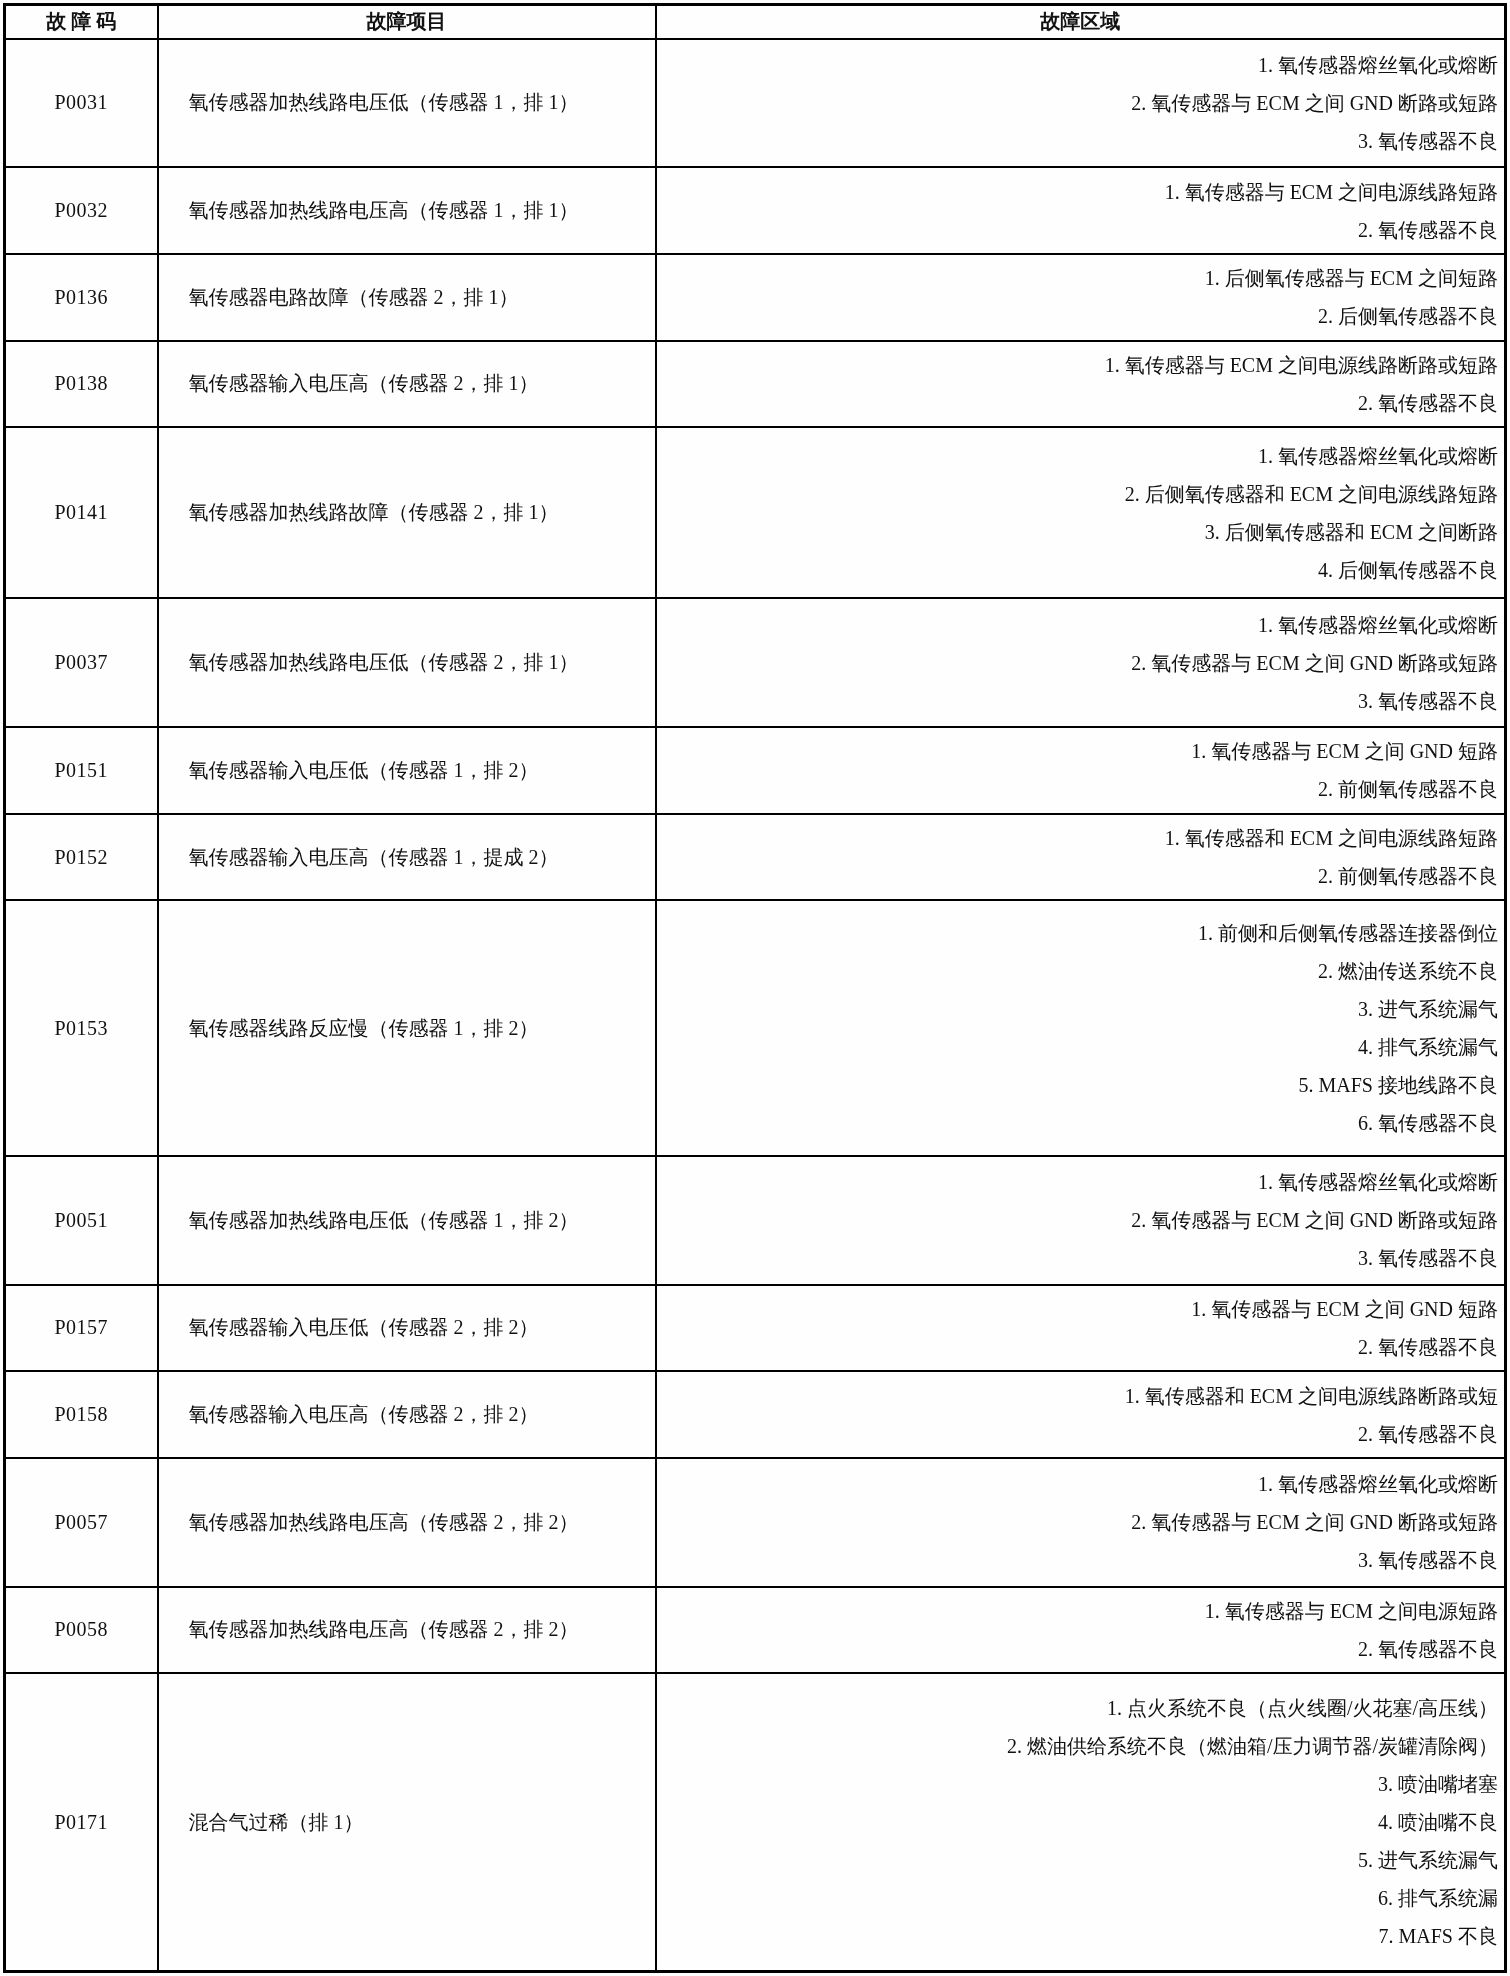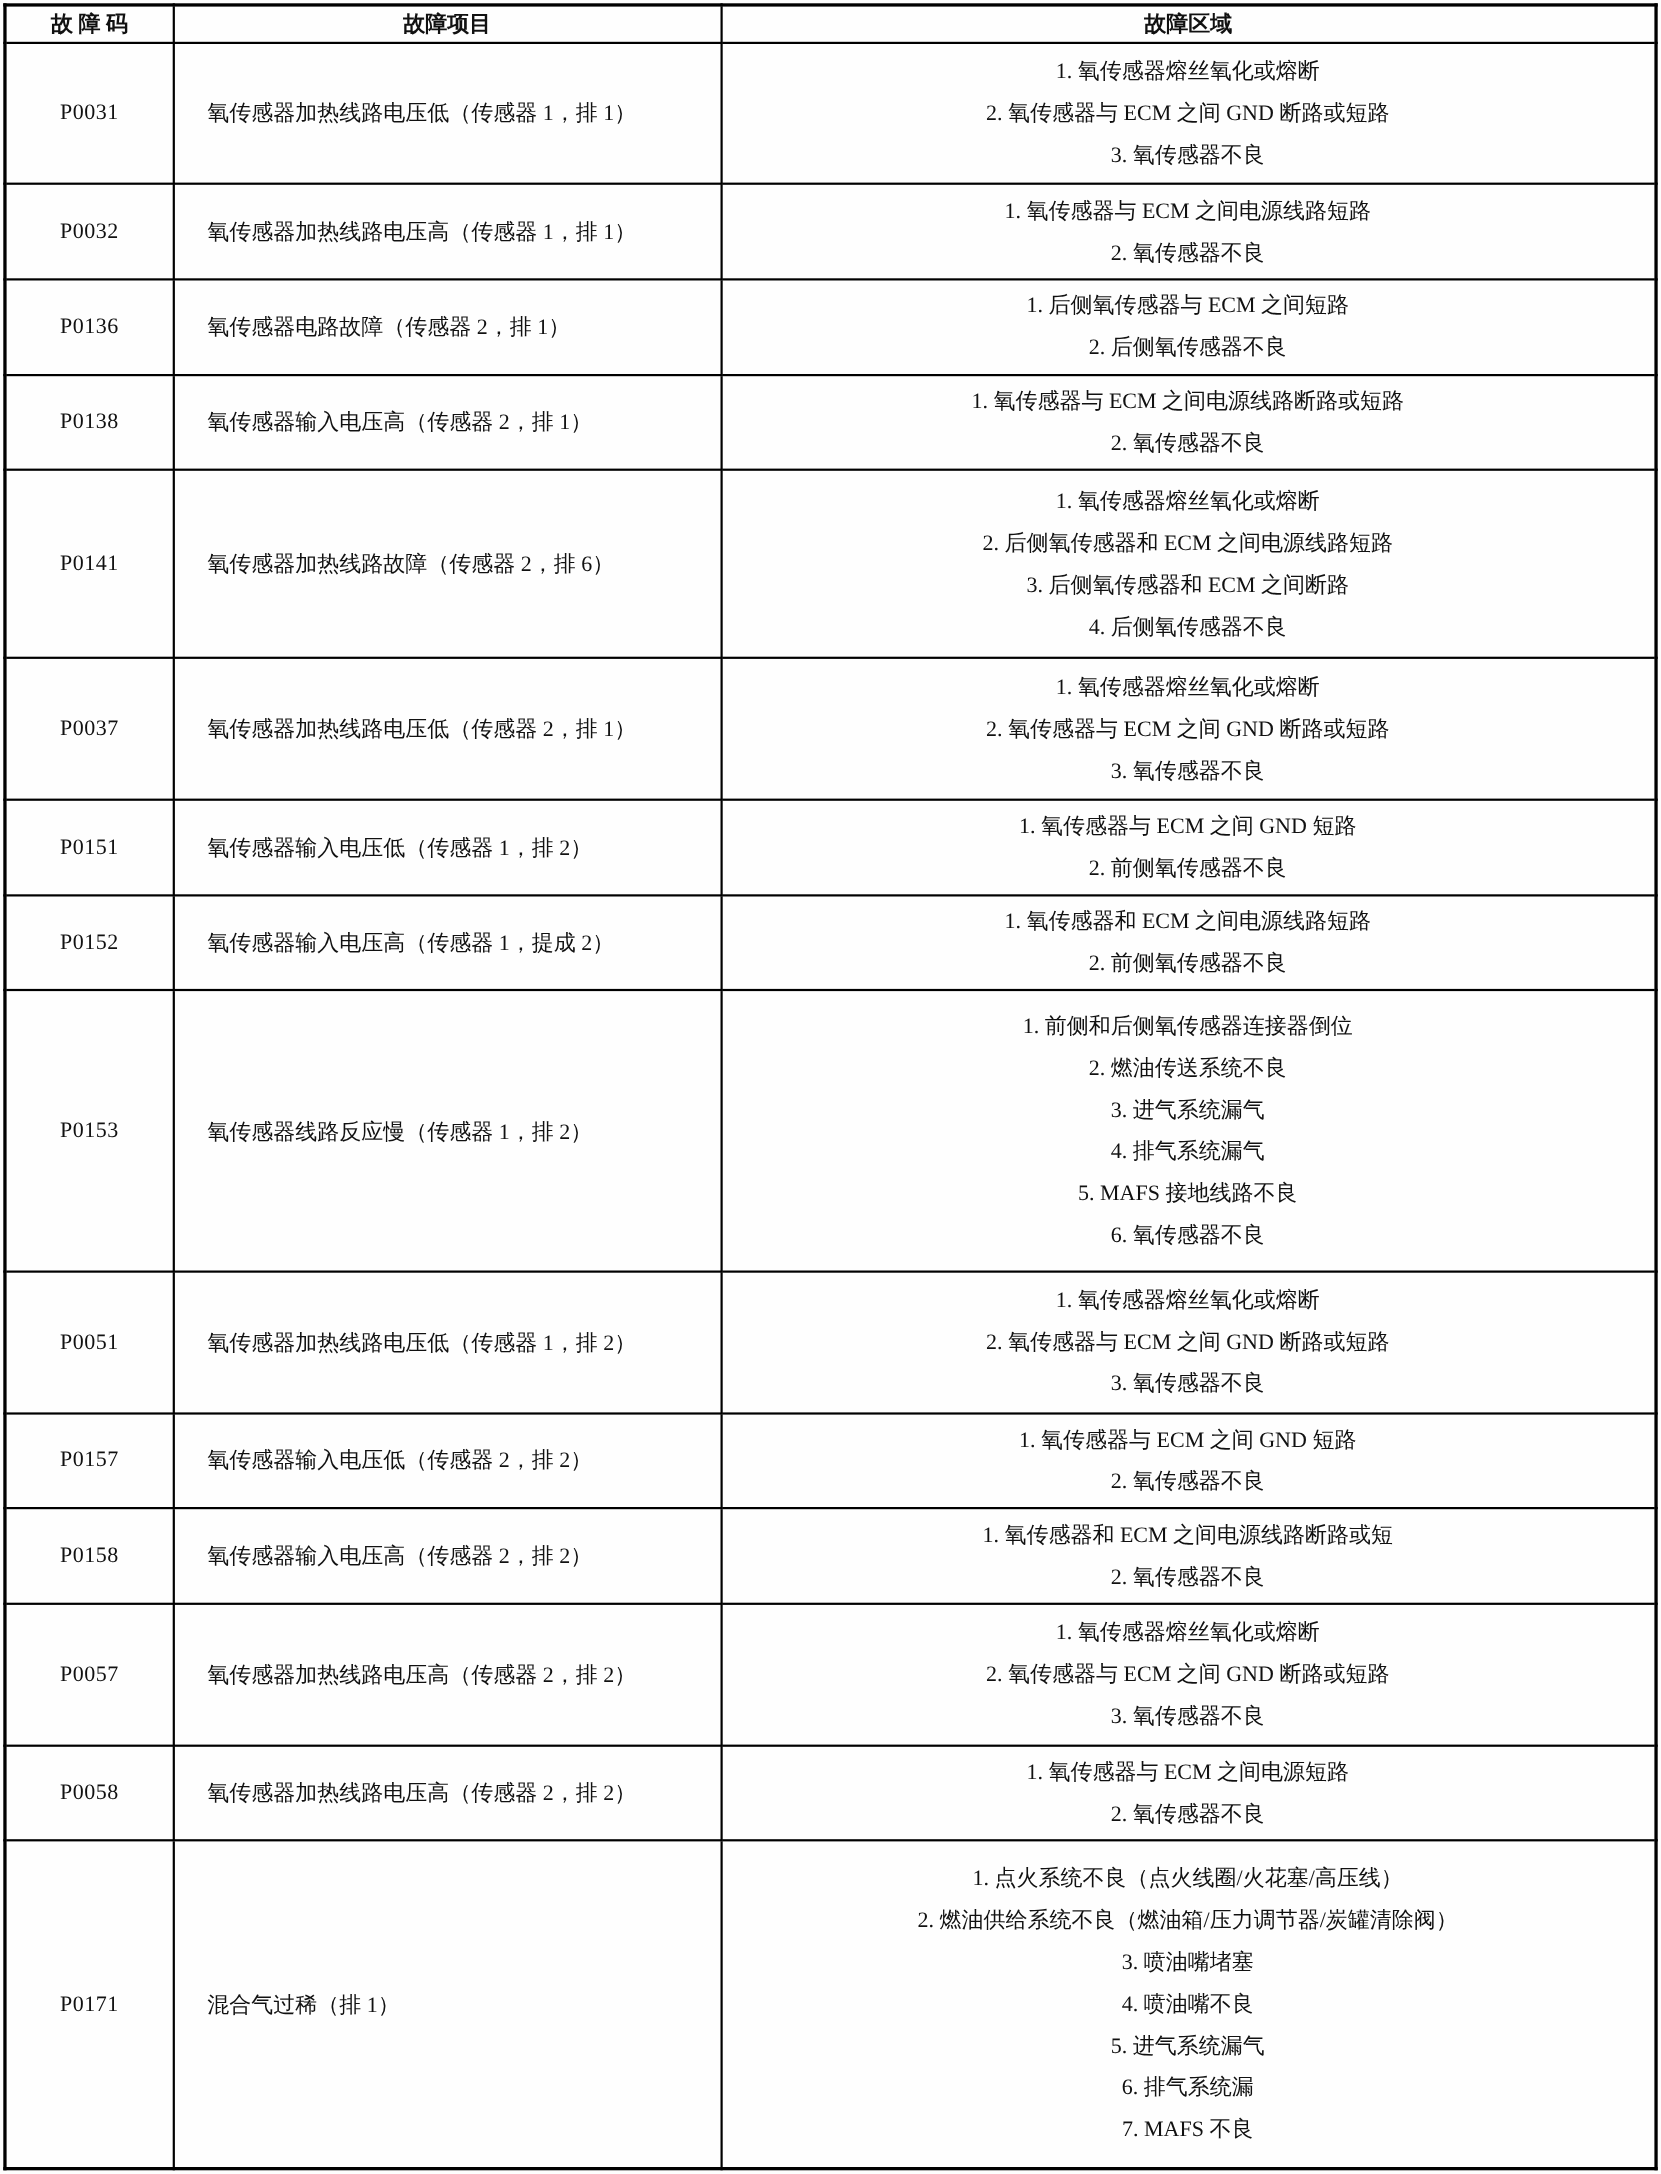--- a/index.html
+++ b/index.html
@@ -45,22 +45,22 @@
   td.code-cell {
     text-align: center;
     font-family: "Liberation Serif", "DejaVu Serif", serif;
     letter-spacing: 0.5px;
   }
   td.item-cell {
     text-align: left;
     padding: 0 8px 0 30px;
   }
   td.areas-cell {
-    text-align: center;
-    padding: 0 18px 0 17px;
+    text-align: right;
+    padding: 0 6px 0 17px;
   }
   ul.area-list {
     list-style: none;
     margin: 0;
     padding: 0;
   }
   ul.area-list li {
     line-height: 38px;
     height: 38px;
     white-space: nowrap;
@@ -126,21 +126,21 @@
     <td class="areas-cell">
       <ul class="area-list">
               <li>1. 氧传感器与 ECM 之间电源线路断路或短路</li>
               <li>2. 氧传感器不良</li>
             </ul>
     </td>
   </tr>
 
   <tr>
     <td class="code-cell">P0141</td>
-    <td class="item-cell">氧传感器加热线路故障（传感器 2，排 6）</td>
+    <td class="item-cell">氧传感器加热线路故障（传感器 2，排 1）</td>
     <td class="areas-cell">
       <ul class="area-list">
               <li>1. 氧传感器熔丝氧化或熔断</li>
               <li>2. 后侧氧传感器和 ECM 之间电源线路短路</li>
               <li>3. 后侧氧传感器和 ECM 之间断路</li>
               <li>4. 后侧氧传感器不良</li>
             </ul>
     </td>
   </tr>
 

